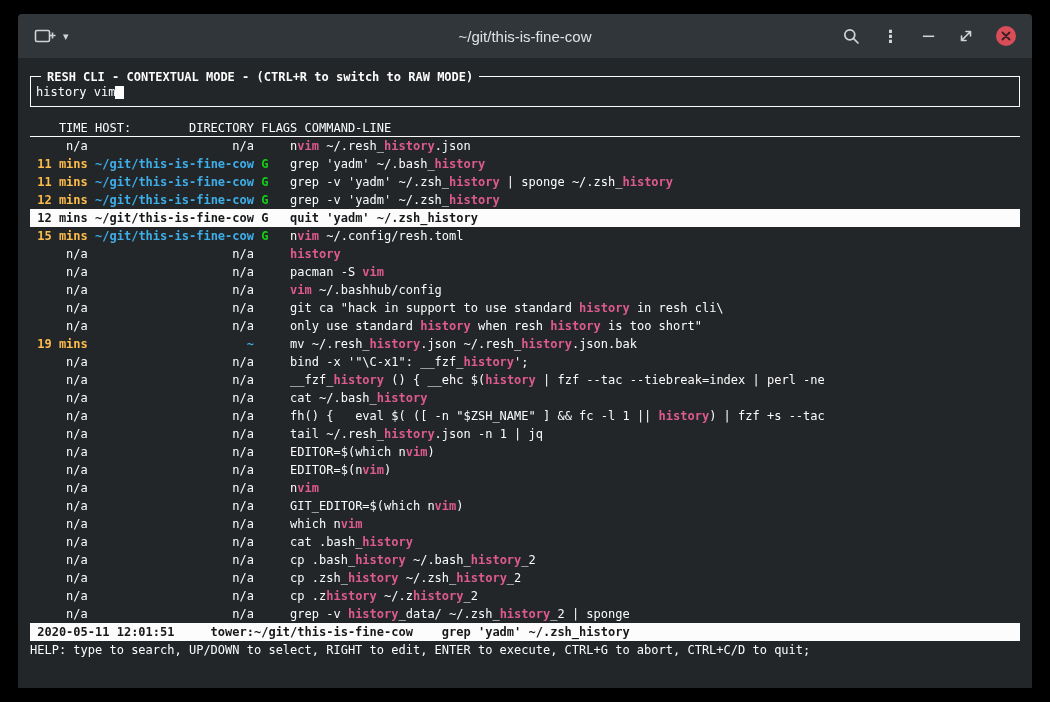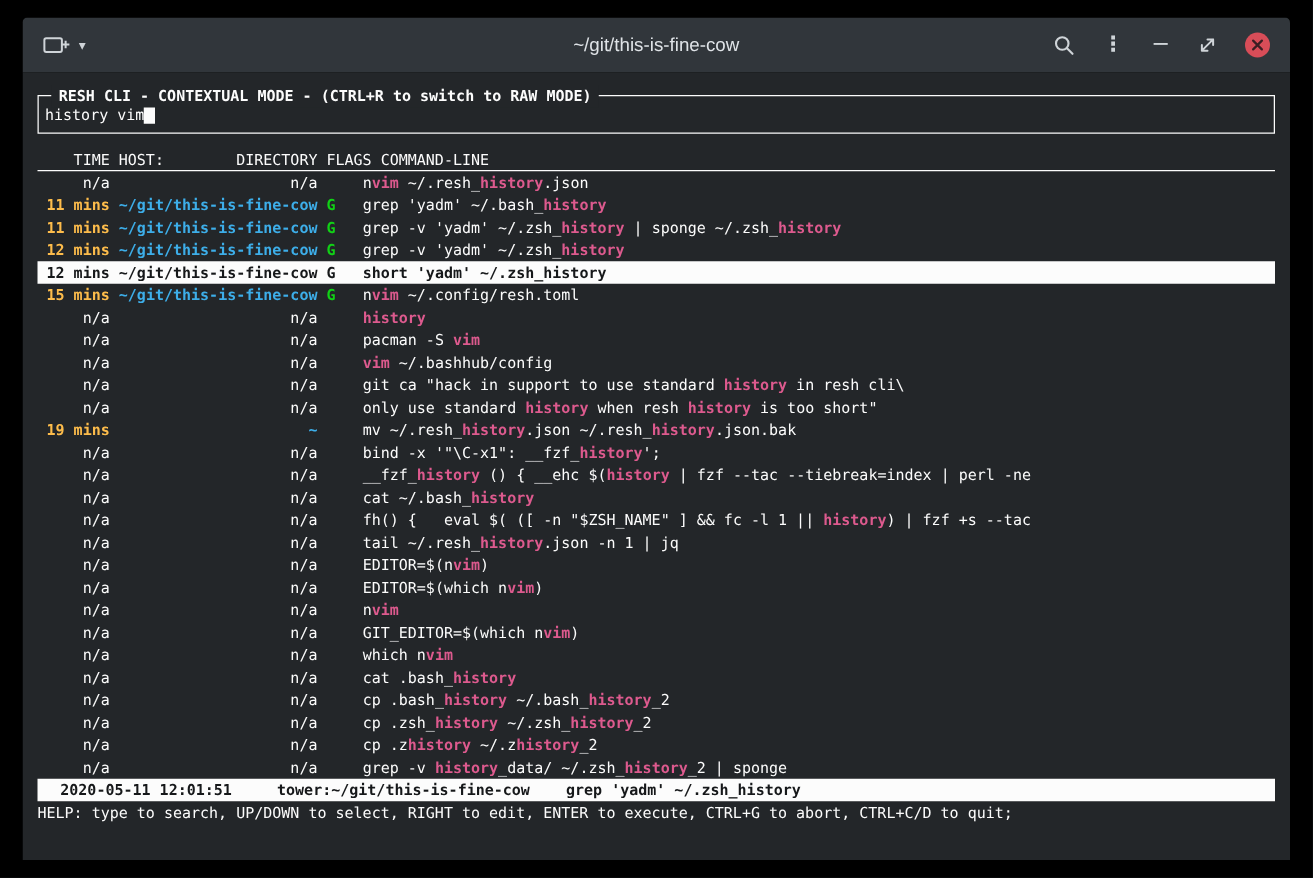--- a/index.html
+++ b/index.html
@@ -65,21 +65,21 @@
   .row .time.na { color:var(--terminal-fg,#fcfcfc); font-weight:normal; }
   .row .host { color:var(--path-blue,#3daee9); font-weight:bold; }
   .row .host.na { color:var(--terminal-fg,#fcfcfc); font-weight:normal; }
   .row .flag { color:var(--flag-green,#11d116); font-weight:bold; }
   .row .match { color:var(--match-pink,#dd5a8e); font-weight:bold; }
   .row.selected { background:var(--selected-bg,#fcfcfc); }
   .row.selected span { color:var(--selected-fg,#16181a) !important; font-weight:bold !important; }
 
   .status-bar {
     background:var(--selected-bg,#fcfcfc); color:var(--selected-fg,#16181a);
-    font-weight:bold; white-space:pre; height:18px; overflow:hidden;padding-left:11px;
+    font-weight:bold; white-space:pre; height:18px; overflow:hidden;
   }
   .help-line { white-space:pre; height:18px; overflow:hidden; }
 </style>
 </head>
 <body>
 
 <div class="window">
 
   <div class="titlebar">
     <div class="tb-left">
@@ -129,35 +129,35 @@
       <div class="query-line"><span>history vim</span><span class="cursor"></span></div>
     </div>
 
     <div class="hist-header">    TIME HOST:        DIRECTORY FLAGS COMMAND-LINE</div>
 
     <div class="rows">
         <div class="row"><span class="time na">     n/a </span><span class="host na">                   n/a </span><span class="flag">    </span><span class="cmd">n<span class="match">vim</span> ~/.resh_<span class="match">history</span>.json</span></div>
         <div class="row"><span class="time"> 11 mins </span><span class="host">~/git/this-is-fine-cow </span><span class="flag">G   </span><span class="cmd">grep 'yadm' ~/.bash_<span class="match">history</span></span></div>
         <div class="row"><span class="time"> 11 mins </span><span class="host">~/git/this-is-fine-cow </span><span class="flag">G   </span><span class="cmd">grep -v 'yadm' ~/.zsh_<span class="match">history</span> | sponge ~/.zsh_<span class="match">history</span></span></div>
         <div class="row"><span class="time"> 12 mins </span><span class="host">~/git/this-is-fine-cow </span><span class="flag">G   </span><span class="cmd">grep -v 'yadm' ~/.zsh_<span class="match">history</span></span></div>
-        <div class="row selected"><span class="time"> 12 mins </span><span class="host">~/git/this-is-fine-cow </span><span class="flag">G   </span><span class="cmd">short 'yadm' ~/.zsh_history</span></div>
+        <div class="row selected"><span class="time"> 12 mins </span><span class="host">~/git/this-is-fine-cow </span><span class="flag">G   </span><span class="cmd">quit 'yadm' ~/.zsh_history</span></div>
         <div class="row"><span class="time"> 15 mins </span><span class="host">~/git/this-is-fine-cow </span><span class="flag">G   </span><span class="cmd">n<span class="match">vim</span> ~/.config/resh.toml</span></div>
         <div class="row"><span class="time na">     n/a </span><span class="host na">                   n/a </span><span class="flag">    </span><span class="cmd"><span class="match">history</span></span></div>
         <div class="row"><span class="time na">     n/a </span><span class="host na">                   n/a </span><span class="flag">    </span><span class="cmd">pacman -S <span class="match">vim</span></span></div>
         <div class="row"><span class="time na">     n/a </span><span class="host na">                   n/a </span><span class="flag">    </span><span class="cmd"><span class="match">vim</span> ~/.bashhub/config</span></div>
         <div class="row"><span class="time na">     n/a </span><span class="host na">                   n/a </span><span class="flag">    </span><span class="cmd">git ca "hack in support to use standard <span class="match">history</span> in resh cli\</span></div>
         <div class="row"><span class="time na">     n/a </span><span class="host na">                   n/a </span><span class="flag">    </span><span class="cmd">only use standard <span class="match">history</span> when resh <span class="match">history</span> is too short"</span></div>
         <div class="row"><span class="time"> 19 mins </span><span class="host">                     ~ </span><span class="flag">    </span><span class="cmd">mv ~/.resh_<span class="match">history</span>.json ~/.resh_<span class="match">history</span>.json.bak</span></div>
         <div class="row"><span class="time na">     n/a </span><span class="host na">                   n/a </span><span class="flag">    </span><span class="cmd">bind -x '"\C-x1": __fzf_<span class="match">history</span>';</span></div>
         <div class="row"><span class="time na">     n/a </span><span class="host na">                   n/a </span><span class="flag">    </span><span class="cmd">__fzf_<span class="match">history</span> () { __ehc $(<span class="match">history</span> | fzf --tac --tiebreak=index | perl -ne</span></div>
         <div class="row"><span class="time na">     n/a </span><span class="host na">                   n/a </span><span class="flag">    </span><span class="cmd">cat ~/.bash_<span class="match">history</span></span></div>
         <div class="row"><span class="time na">     n/a </span><span class="host na">                   n/a </span><span class="flag">    </span><span class="cmd">fh() {   eval $( ([ -n "$ZSH_NAME" ] &amp;&amp; fc -l 1 || <span class="match">history</span>) | fzf +s --tac</span></div>
         <div class="row"><span class="time na">     n/a </span><span class="host na">                   n/a </span><span class="flag">    </span><span class="cmd">tail ~/.resh_<span class="match">history</span>.json -n 1 | jq</span></div>
+        <div class="row"><span class="time na">     n/a </span><span class="host na">                   n/a </span><span class="flag">    </span><span class="cmd">EDITOR=$(which n<span class="match">vim</span>)</span></div>
         <div class="row"><span class="time na">     n/a </span><span class="host na">                   n/a </span><span class="flag">    </span><span class="cmd">EDITOR=$(n<span class="match">vim</span>)</span></div>
-        <div class="row"><span class="time na">     n/a </span><span class="host na">                   n/a </span><span class="flag">    </span><span class="cmd">EDITOR=$(which n<span class="match">vim</span>)</span></div>
         <div class="row"><span class="time na">     n/a </span><span class="host na">                   n/a </span><span class="flag">    </span><span class="cmd">n<span class="match">vim</span></span></div>
         <div class="row"><span class="time na">     n/a </span><span class="host na">                   n/a </span><span class="flag">    </span><span class="cmd">GIT_EDITOR=$(which n<span class="match">vim</span>)</span></div>
         <div class="row"><span class="time na">     n/a </span><span class="host na">                   n/a </span><span class="flag">    </span><span class="cmd">which n<span class="match">vim</span></span></div>
         <div class="row"><span class="time na">     n/a </span><span class="host na">                   n/a </span><span class="flag">    </span><span class="cmd">cat .bash_<span class="match">history</span></span></div>
         <div class="row"><span class="time na">     n/a </span><span class="host na">                   n/a </span><span class="flag">    </span><span class="cmd">cp .bash_<span class="match">history</span> ~/.bash_<span class="match">history</span>_2</span></div>
         <div class="row"><span class="time na">     n/a </span><span class="host na">                   n/a </span><span class="flag">    </span><span class="cmd">cp .zsh_<span class="match">history</span> ~/.zsh_<span class="match">history</span>_2</span></div>
         <div class="row"><span class="time na">     n/a </span><span class="host na">                   n/a </span><span class="flag">    </span><span class="cmd">cp .z<span class="match">history</span> ~/.z<span class="match">history</span>_2</span></div>
         <div class="row"><span class="time na">     n/a </span><span class="host na">                   n/a </span><span class="flag">    </span><span class="cmd">grep -v <span class="match">history</span>_data/ ~/.zsh_<span class="match">history</span>_2 | sponge</span></div>
       </div>
 

